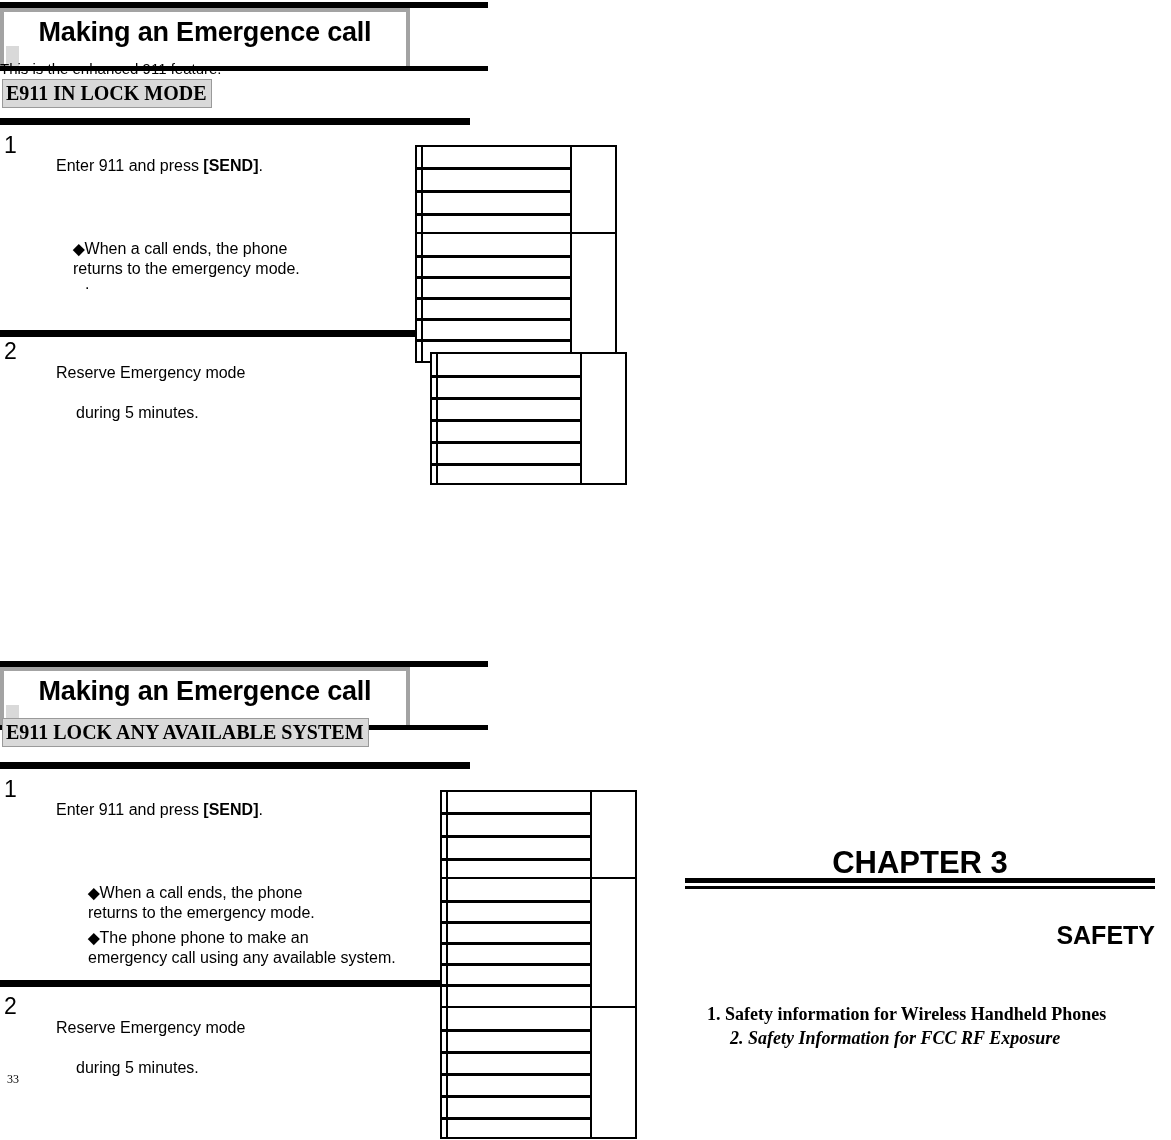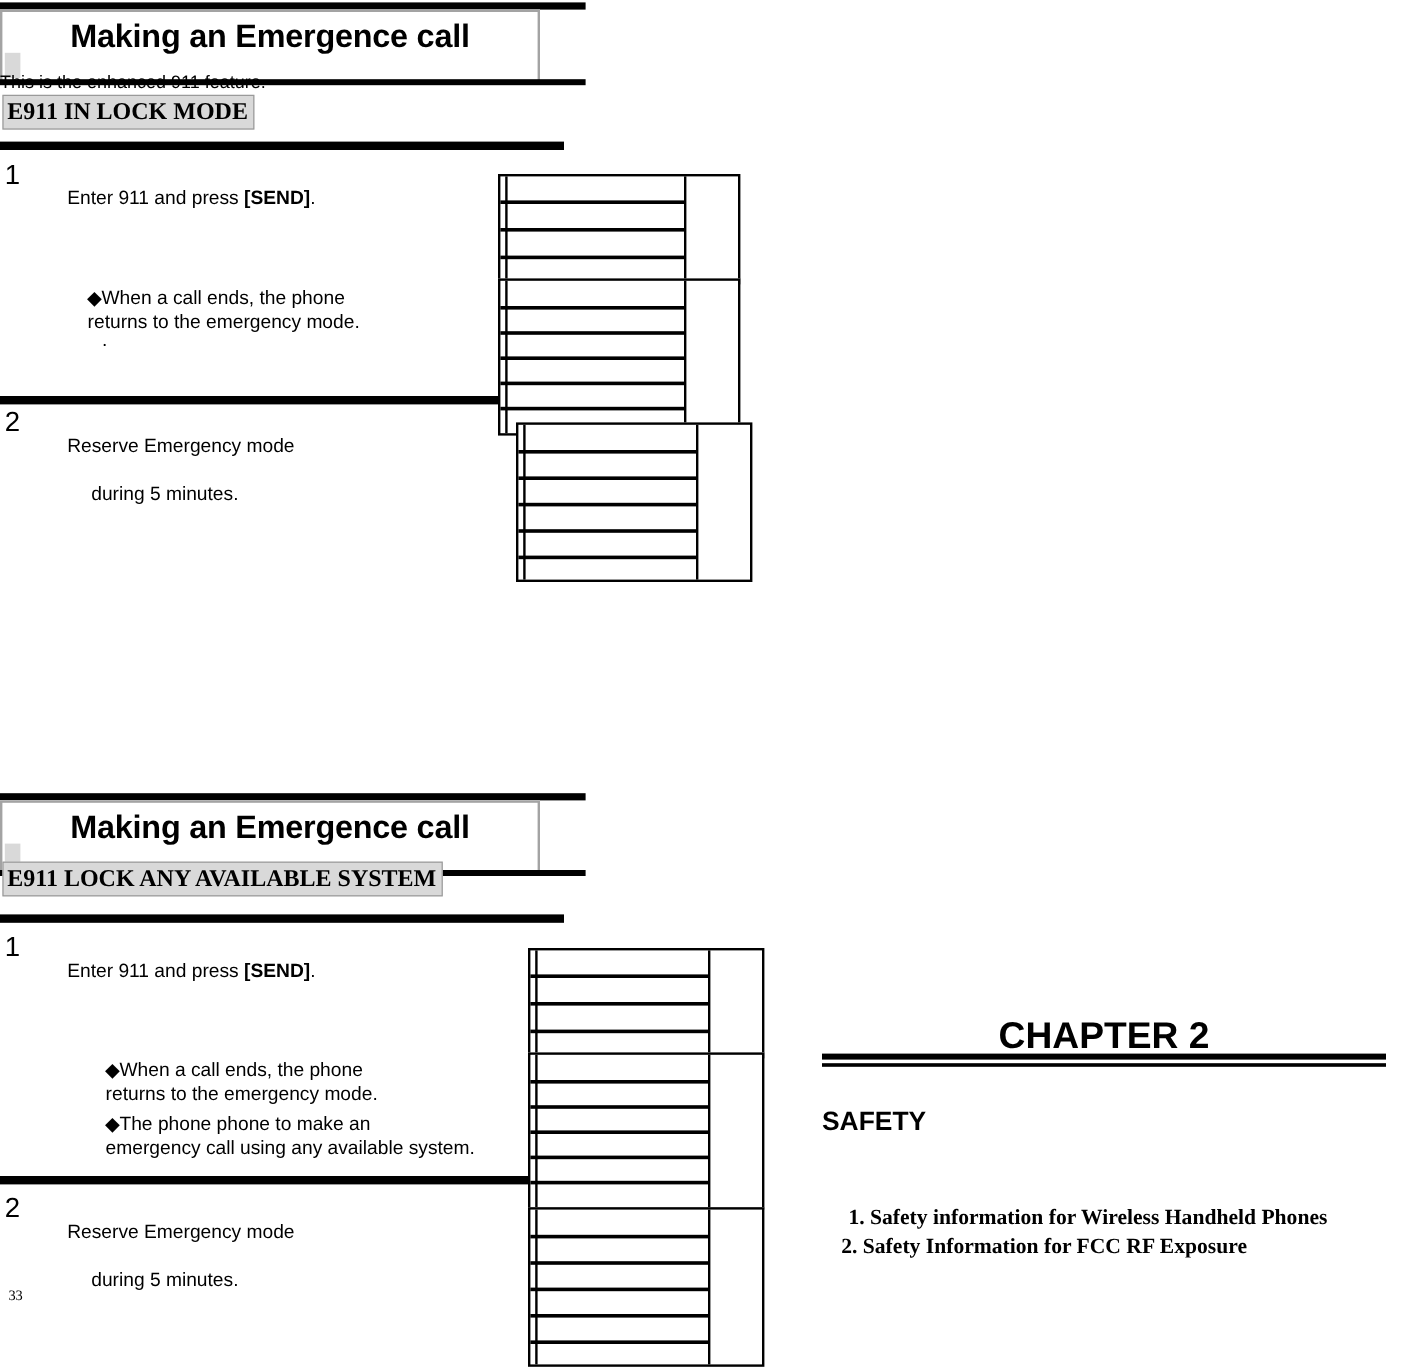--- a/index.html
+++ b/index.html
@@ -20,22 +20,22 @@
   .hdr-top-rule {
     position: absolute;
     left: 0;
     width: 488px;
     height: 6px;
     background: #000;
   }
   .hdr-box {
     position: absolute;
     left: 0;
-    width: 450px;
-    border: 2px solid #a3a3a3;
+    width: 410px;
+    border: 4px solid #a3a3a3;
     box-sizing: border-box;
     background: #fff;
   }
   .hdr-title {
     font-family: "Liberation Sans", sans-serif;
     font-weight: bold;
     font-size: 27px;
     text-align: center;
     line-height: 32px;
     letter-spacing: -0.2px;
@@ -149,23 +149,23 @@
     text-align: center;
     white-space: nowrap;
   }
   .chapter-rule-wrap { position: absolute; }
   .chapter-rule-wrap .r1 { height: 5px; background: #000; }
   .chapter-rule-wrap .r2 { height: 3px; background: #000; margin-top: 3px; }
   .chapter-sub {
     position: absolute;
     font-family: "Liberation Sans", sans-serif;
     font-weight: bold;
-    font-size: 22px;
+    font-size: 25px;
     line-height: 30px;
-    text-align: left;
+    text-align: right;
     white-space: nowrap;
   }
   .chapter-item {
     position: absolute;
     font-family: "Liberation Serif", serif;
     font-weight: bold;
     font-size: 18px;
     line-height: 24px;
     white-space: nowrap;
   }
@@ -293,23 +293,23 @@
 <div class="tbl" style="left:440px;top:1006px;width:197px;height:133px;">
   <div class="vline" style="left:4px;"></div>
   <div class="vline" style="left:148px;"></div>
   <div class="hline" style="top:21px;width:148px;"></div>
   <div class="hline" style="top:43px;width:148px;"></div>
   <div class="hline" style="top:65px;width:148px;"></div>
   <div class="hline" style="top:87px;width:148px;"></div>
   <div class="hline" style="top:109px;width:148px;"></div>
 </div>
 
-<div class="chapter-title" style="left:685px;top:845px;width:470px;">CHAPTER 2</div>
+<div class="chapter-title" style="left:685px;top:845px;width:470px;">CHAPTER 3</div>
 <div class="chapter-rule-wrap" style="left:685px;top:878px;width:470px;">
   <div class="r1"></div>
   <div class="r2"></div>
 </div>
 <div class="chapter-sub" style="left:685px;top:920px;width:470px;">SAFETY</div>
 
 <div class="chapter-item" style="left:707px;top:1002px;text-align:center;">1. Safety information for Wireless Handheld Phones</div>
-<div class="chapter-item" style="left:701px;top:1026px;">2. Safety Information for FCC RF Exposure</div>
+<div class="chapter-item" style="left:730px;top:1026px;font-style:italic;">2. Safety Information for FCC RF Exposure</div>
 
 <div class="page-num" style="left:7px;top:1068px;">33</div>
 
 </body></html>

